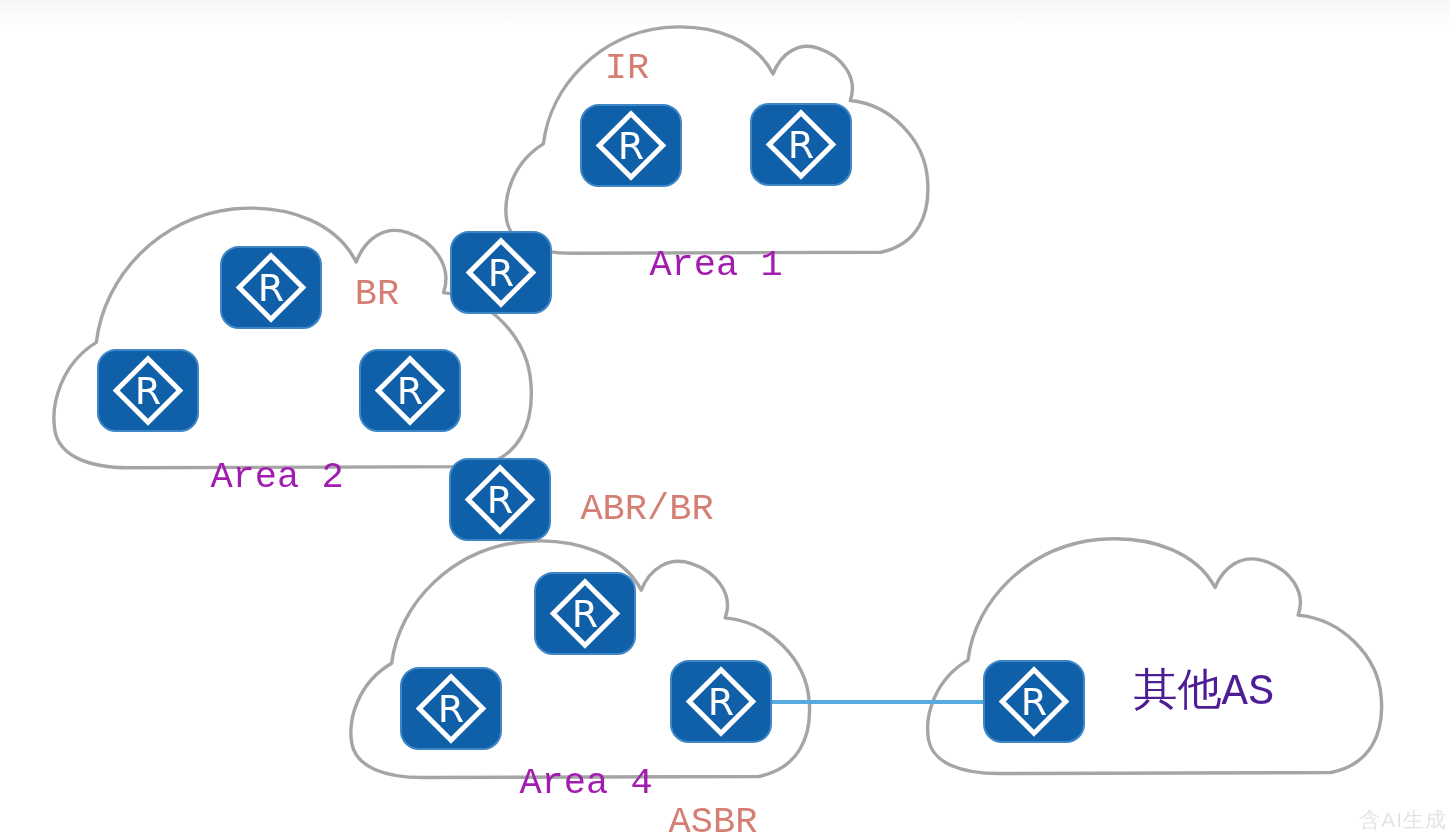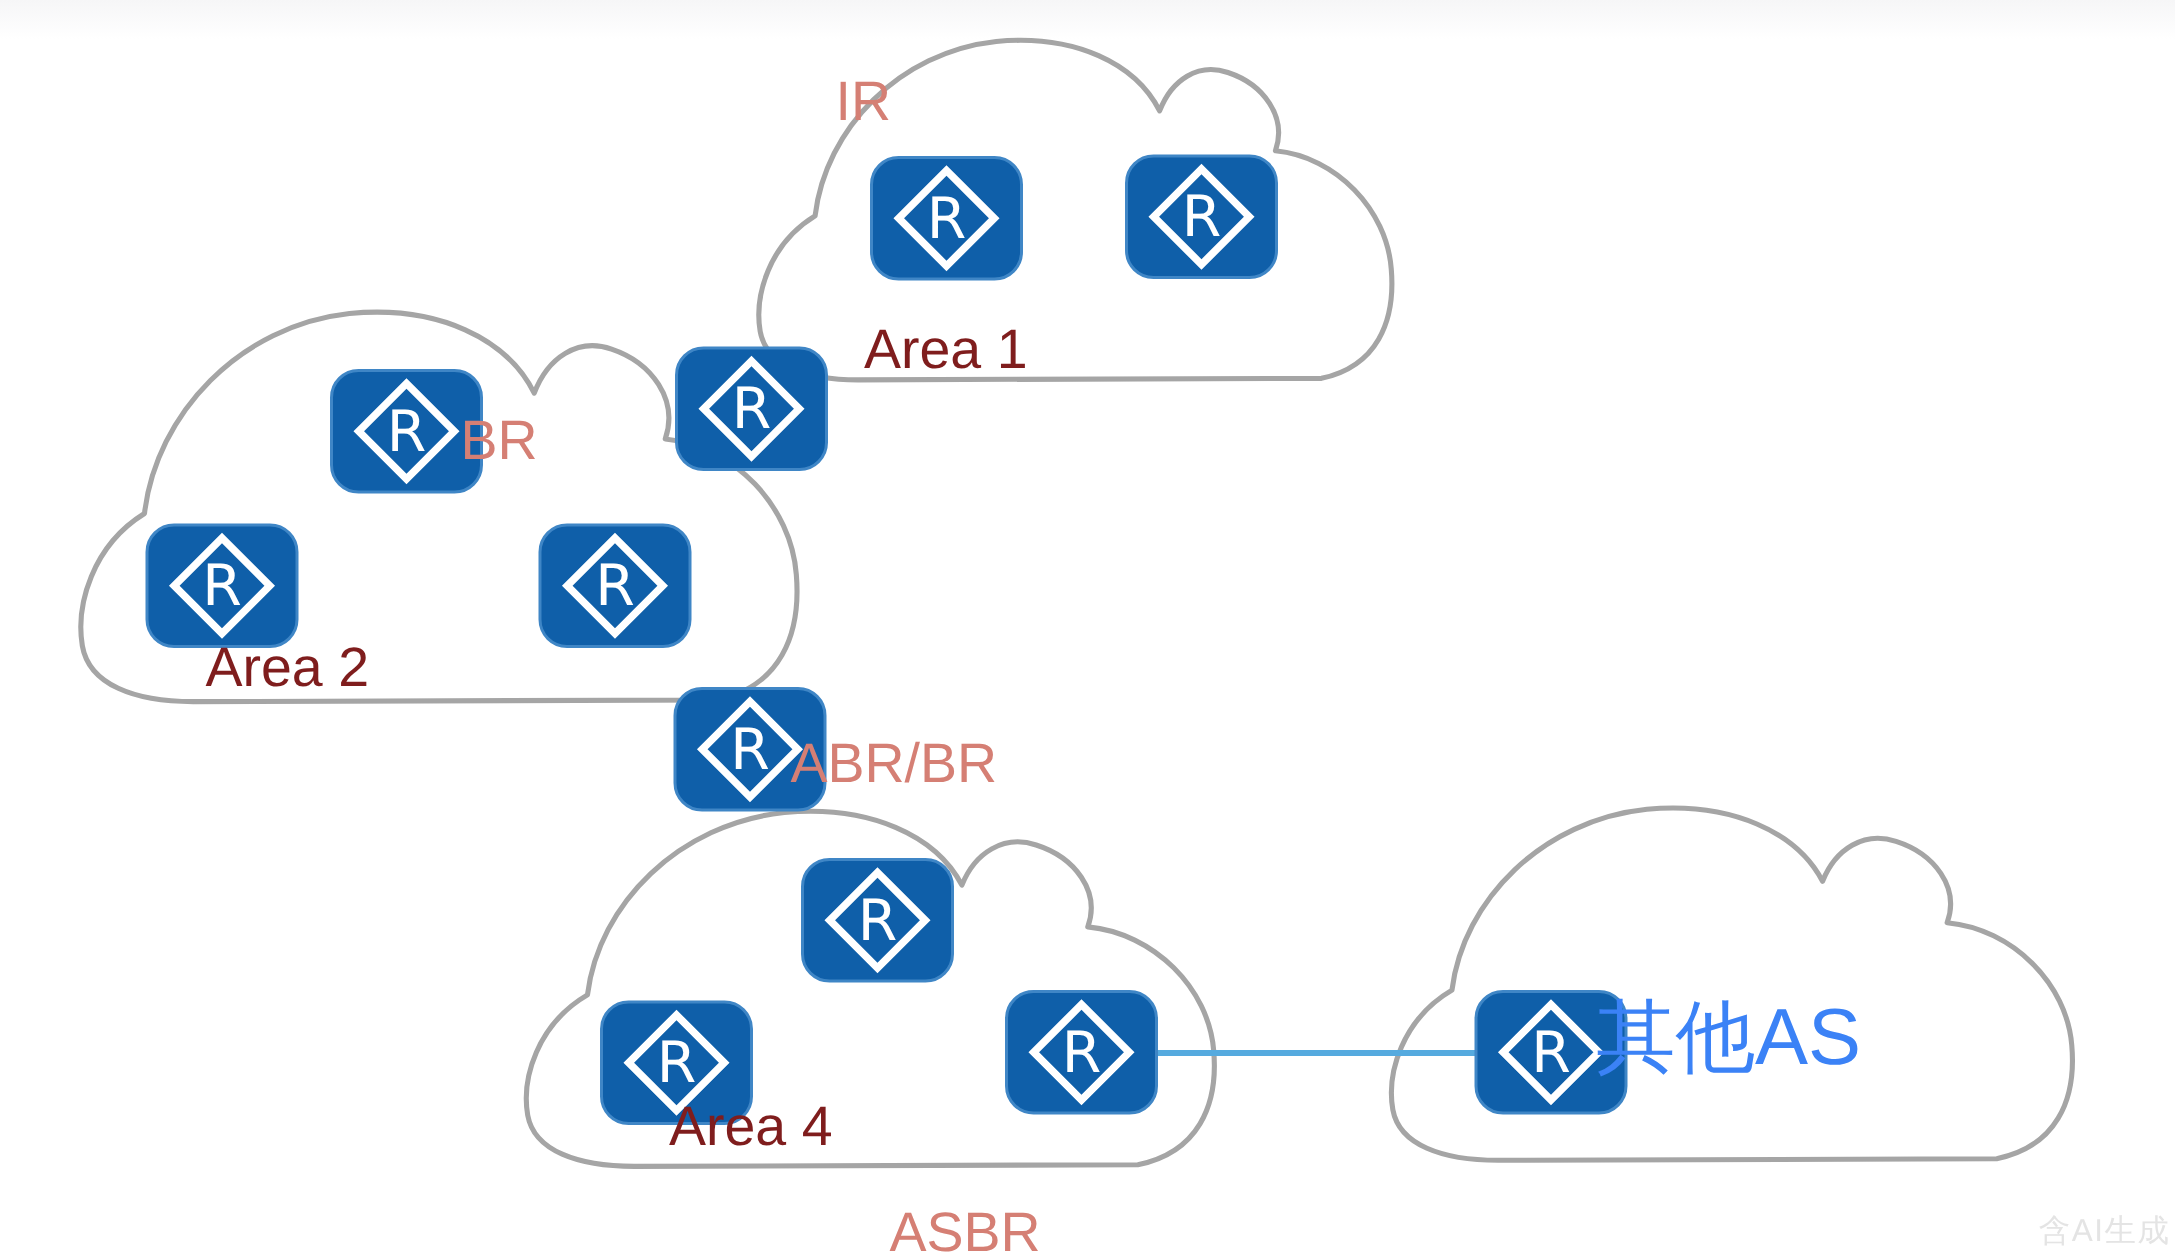--- a/index.html
+++ b/index.html
@@ -9,29 +9,29 @@
     font-family:"Liberation Sans", sans-serif;
   }
   .top-tint{
     position:absolute;left:0;top:0;width:1450px;height:26px;
     background:linear-gradient(180deg,#f6f6f7 0%,rgba(255,255,255,0) 100%);
     pointer-events:none;
   }
   svg.canvas{position:absolute;left:0;top:0;}
   .lbl{
     position:absolute;
-    font-family:Liberation Sans, sans-serif;
-    text-align:left;
+    font-family:Liberation Mono, monospace;
+    text-align:center;
     white-space:nowrap;
     line-height:40px;
     font-size:37px;
   }
   .lbl.role{color:#d57f74;}
-  .lbl.area{color:#7f1d1d;}
-  .lbl.big{font-size:53px;line-height:44px;color:#3b82f6;}
+  .lbl.area{color:#a21caf;margin-top:32px;}
+  .lbl.big{font-size:44px;line-height:44px;color:#4c1d95;}
   .watermark{
     position:absolute;right:3px;bottom:1px;
     font-size:21px;font-weight:normal;letter-spacing:1px;
     color:#e4e4e4;
     font-family:"Liberation Sans",sans-serif;
   }
 </style>
 </head>
 <body>
 

